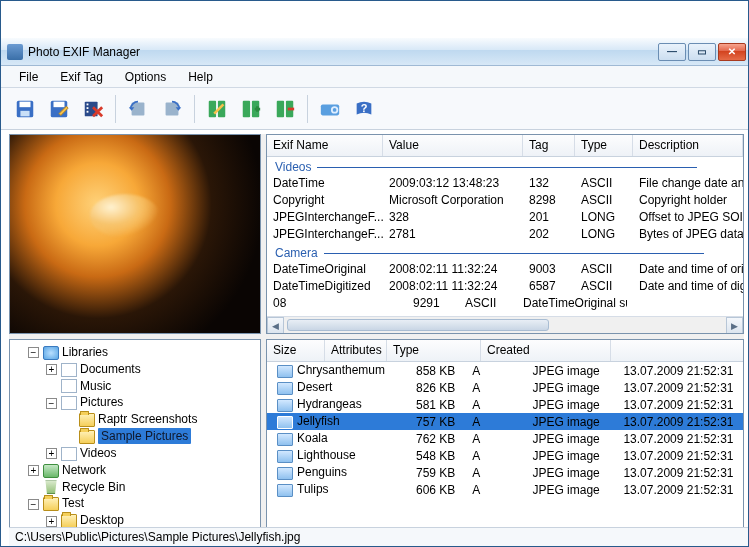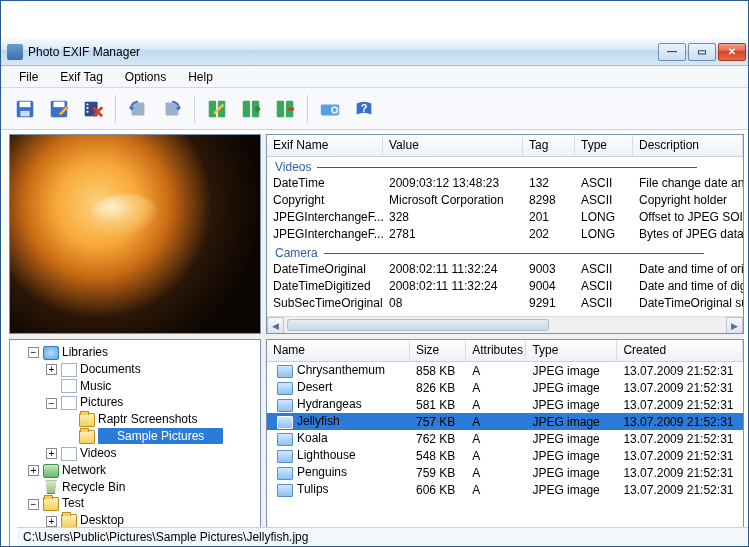--- a/index.html
+++ b/index.html
@@ -60,32 +60,32 @@
 .tree .nicon { display:inline-block; width:16px; height:14px; vertical-align:middle; margin-right:3px; }
 .fold { background: linear-gradient(#fff1b9,#f5cf5a); border:1px solid #b98f1a; border-radius:1px; position:relative;}
 .fold::before{content:"";position:absolute;left:0;top:-3px;width:7px;height:3px;background:#f5cf5a;border:1px solid #b98f1a;border-bottom:none;border-radius:1px 1px 0 0;}
 .lib { background: radial-gradient(#b9dfff,#5aa6e5); border:1px solid #3a7abf; border-radius:2px;}
 .doc { background:#fff; border:1px solid #9fb3c9;}
 .mus { background:#fff; border:1px solid #9fb3c9;}
 .pic { background:#fff; border:1px solid #9fb3c9;}
 .vid { background:#fff; border:1px solid #9fb3c9;}
 .net { background:linear-gradient(#c5e8c5,#6ab86a); border:1px solid #3f8f3f; border-radius:2px;}
 .bin { background:linear-gradient(#d9e9cc,#95c17a); border:1px solid #5f8f4a; clip-path: polygon(15% 0,85% 0,75% 100%,25% 100%);}
-.sel { background:#2d7bd8; color:#ffffff; padding:1px 19px; border-radius:1px; }
+.sel { background:#2d7bd8; color:#0f172a; padding:1px 3px; border-radius:1px; }
 .tree .ind1{padding-left:16px;} .tree .ind2{padding-left:34px;} .tree .ind3{padding-left:52px;}
 
 
 .files { grid-column: 3; grid-row: 3; display:flex; flex-direction:column; }
 .frow { display:flex; height:17px; align-items:center; }
 .frow .fic { display:inline-block; width:16px; height:13px; background:linear-gradient(#d2e8ff,#8fc1ef); border:1px solid #5a8fc5; border-radius:1px; margin-right:4px; margin-left:4px; vertical-align:middle;}
 .frow.selected { background:#2d7bd8; color:#000000; }
 .frow.selected .fic { border-color:#fff; }
 
 
-.status { position:absolute; bottom:0; left:16px; right:0; height:19px; background:#f5f8fb; border-top:1px solid #c8d2de; padding:2px 6px; font-size:11px; }
+.status { position:absolute; bottom:0; left:8px; right:0; height:19px; background:#f5f8fb; border-top:1px solid #c8d2de; padding:2px 6px; font-size:11px; }
 
 .c-name{width:116px;} .c-val{width:140px;} .c-tag{width:52px;} .c-type{width:58px;} .c-desc{width:110px;}
 .f-name{width:148px;} .f-size{width:58px;} .f-attr{width:62px;} .f-type{width:94px;} .f-cre{width:130px;}
 </style>
 </head>
 <body>
 
 <div class="titlebar">
   <div class="icon"></div>
   <div class="title">Photo EXIF Manager</div>
@@ -231,26 +231,25 @@
         <div class="row">
           <div class="cell c-name">DateTimeOriginal</div>
           <div class="cell c-val">2008:02:11 11:32:24</div>
           <div class="cell c-tag">9003</div>
           <div class="cell c-type">ASCII</div>
           <div class="cell c-desc">Date and time of ori</div>
         </div>
         <div class="row">
           <div class="cell c-name">DateTimeDigitized</div>
           <div class="cell c-val">2008:02:11 11:32:24</div>
-          <div class="cell c-tag">9004</div>
+          <div class="cell c-tag">6587</div>
           <div class="cell c-type">ASCII</div>
           <div class="cell c-desc">Date and time of dig</div>
         </div>
         <div class="row">
-          <div class="cell c-name">SubSecTimeOriginal</div>
           <div class="cell c-val">08</div>
           <div class="cell c-tag">9291</div>
           <div class="cell c-type">ASCII</div>
           <div class="cell c-desc">DateTimeOriginal su</div>
         </div>
       </div>
     <div class="hscroll">
         <div class="arrow l">◀</div>
         <div class="thumb"></div>
         <div class="arrow r">▶</div>
@@ -269,21 +268,20 @@
       <li class="ind1"><span class="twist">+</span><span class="nicon net"></span><span>Network</span></li>
       <li class="ind1"><span class="twist blank"></span><span class="nicon bin"></span><span>Recycle Bin</span></li>
       <li class="ind1"><span class="twist">−</span><span class="nicon fold"></span><span>Test</span></li>
       <li class="ind2"><span class="twist">+</span><span class="nicon fold"></span><span>Desktop</span></li>
       <li class="ind2"><span class="twist">+</span><span class="nicon fold"></span><span>Contacts</span></li>
     </ul>
   </div>
 
   <div class="panel files">
     <div class="thead">
-      <div class="th f-name">Name</div>
       <div class="th f-size">Size</div>
       <div class="th f-attr">Attributes</div>
       <div class="th f-type">Type</div>
       <div class="th f-cre">Created</div>
     </div>
     <div class="tbody" id="file-body" style="flex:1">
         <div class="frow">
           <div class="cell f-name"><span class="fic"></span>Chrysanthemum</div>
           <div class="cell f-size">858 KB</div>
           <div class="cell f-attr">A</div>

